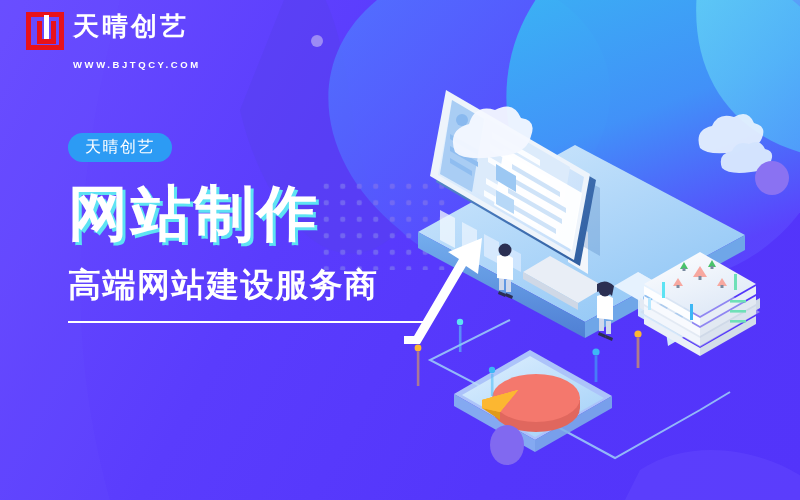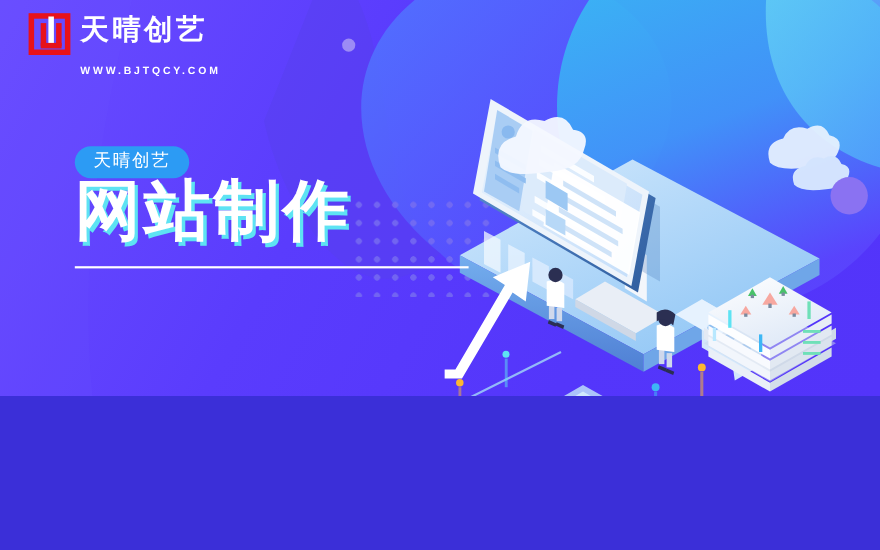--- a/index.html
+++ b/index.html
@@ -7,21 +7,21 @@
     padding: 0;
     background: #3b2fd8;
   }
   body {
     font-family: "Liberation Sans", "DejaVu Sans", sans-serif;
   }
 
   .banner {
     position: relative;
     width: 800px;
-    height: 360px;
+    height: 500px;
     overflow: hidden;
     background: linear-gradient(118deg, #6a4dff 0%, #5a3cfd 38%, #5436fb 70%, #5334fa 100%);
   }
 
   
   .bg-layer { position: absolute; inset: 0; overflow: hidden; }
   .bg-layer svg { position: absolute; inset: 0; }
 
   
   .dot-grid {
@@ -112,20 +112,21 @@
     color: #ffffff;
     font-size: 16px;
     font-weight: 500;
     letter-spacing: 1.5px;
     padding: 6px 17px 7px;
     border-radius: 18px;
     line-height: 1;
     white-space: nowrap;
   }
   .headline {
+    margin-top: 22px;
     font-size: 60px;
     font-weight: 700;
     color: #ffffff;
     letter-spacing: 3px;
     line-height: 1;
     white-space: nowrap;
     text-shadow: 3px 3px 0 #5de3f3;
   }
   .subline {
     margin-top: 24px;
@@ -440,20 +441,21 @@
     </div>
     <div class="logo-text">
       <div class="logo-cn">天晴创艺</div>
       <div class="logo-url">WWW.BJTQCY.COM</div>
     </div>
   </div>
 
   <div class="copy">
     <div class="badge">天晴创艺</div>
     <div class="headline">网站制作</div>
+    <div class="subline">高端网站建设服务商</div>
     <div class="rule"></div>
   </div>
 
   <svg class="arrow" width="130" height="140" viewBox="0 0 130 140">
     <path d="M0 112 L 16 112 L 62 34 L 74 42 L 78 6 L 44 20 L 55 27 L 10 104 L 0 104 Z" fill="#ffffff"></path>
   </svg>
 
 </div>
 
 </body></html>

